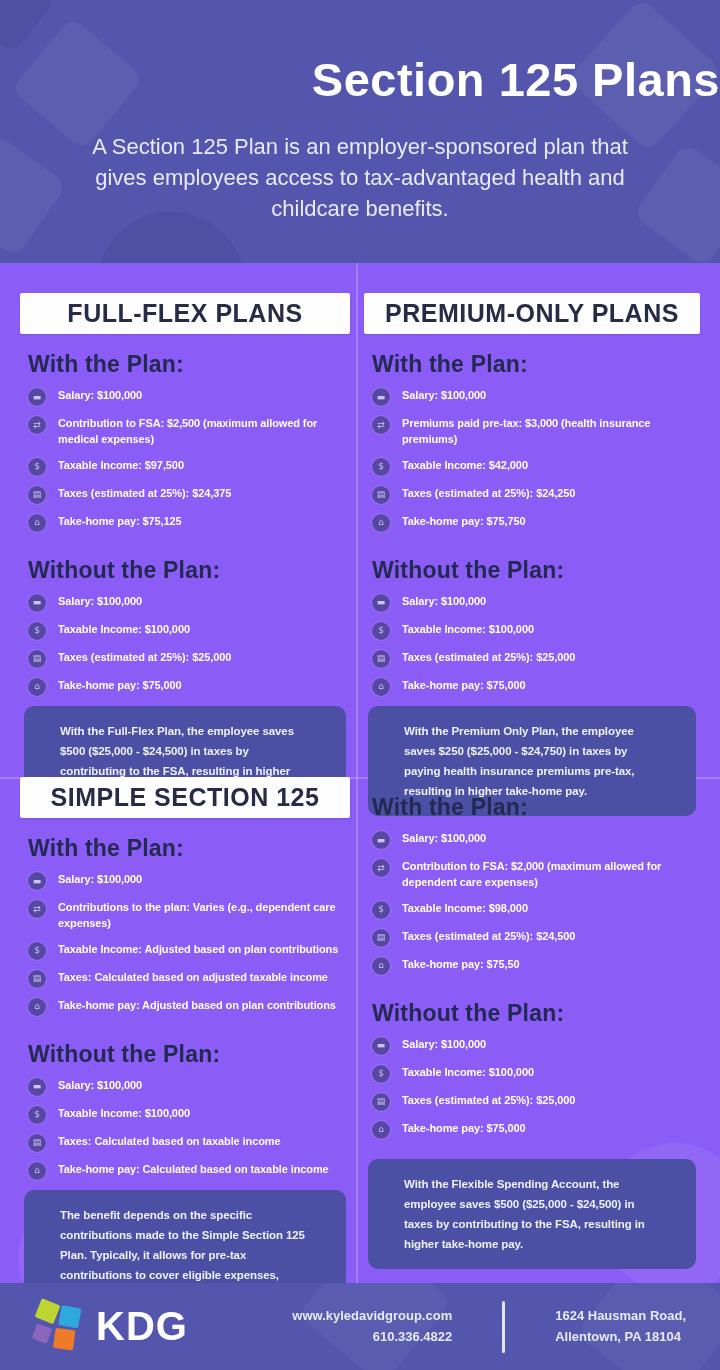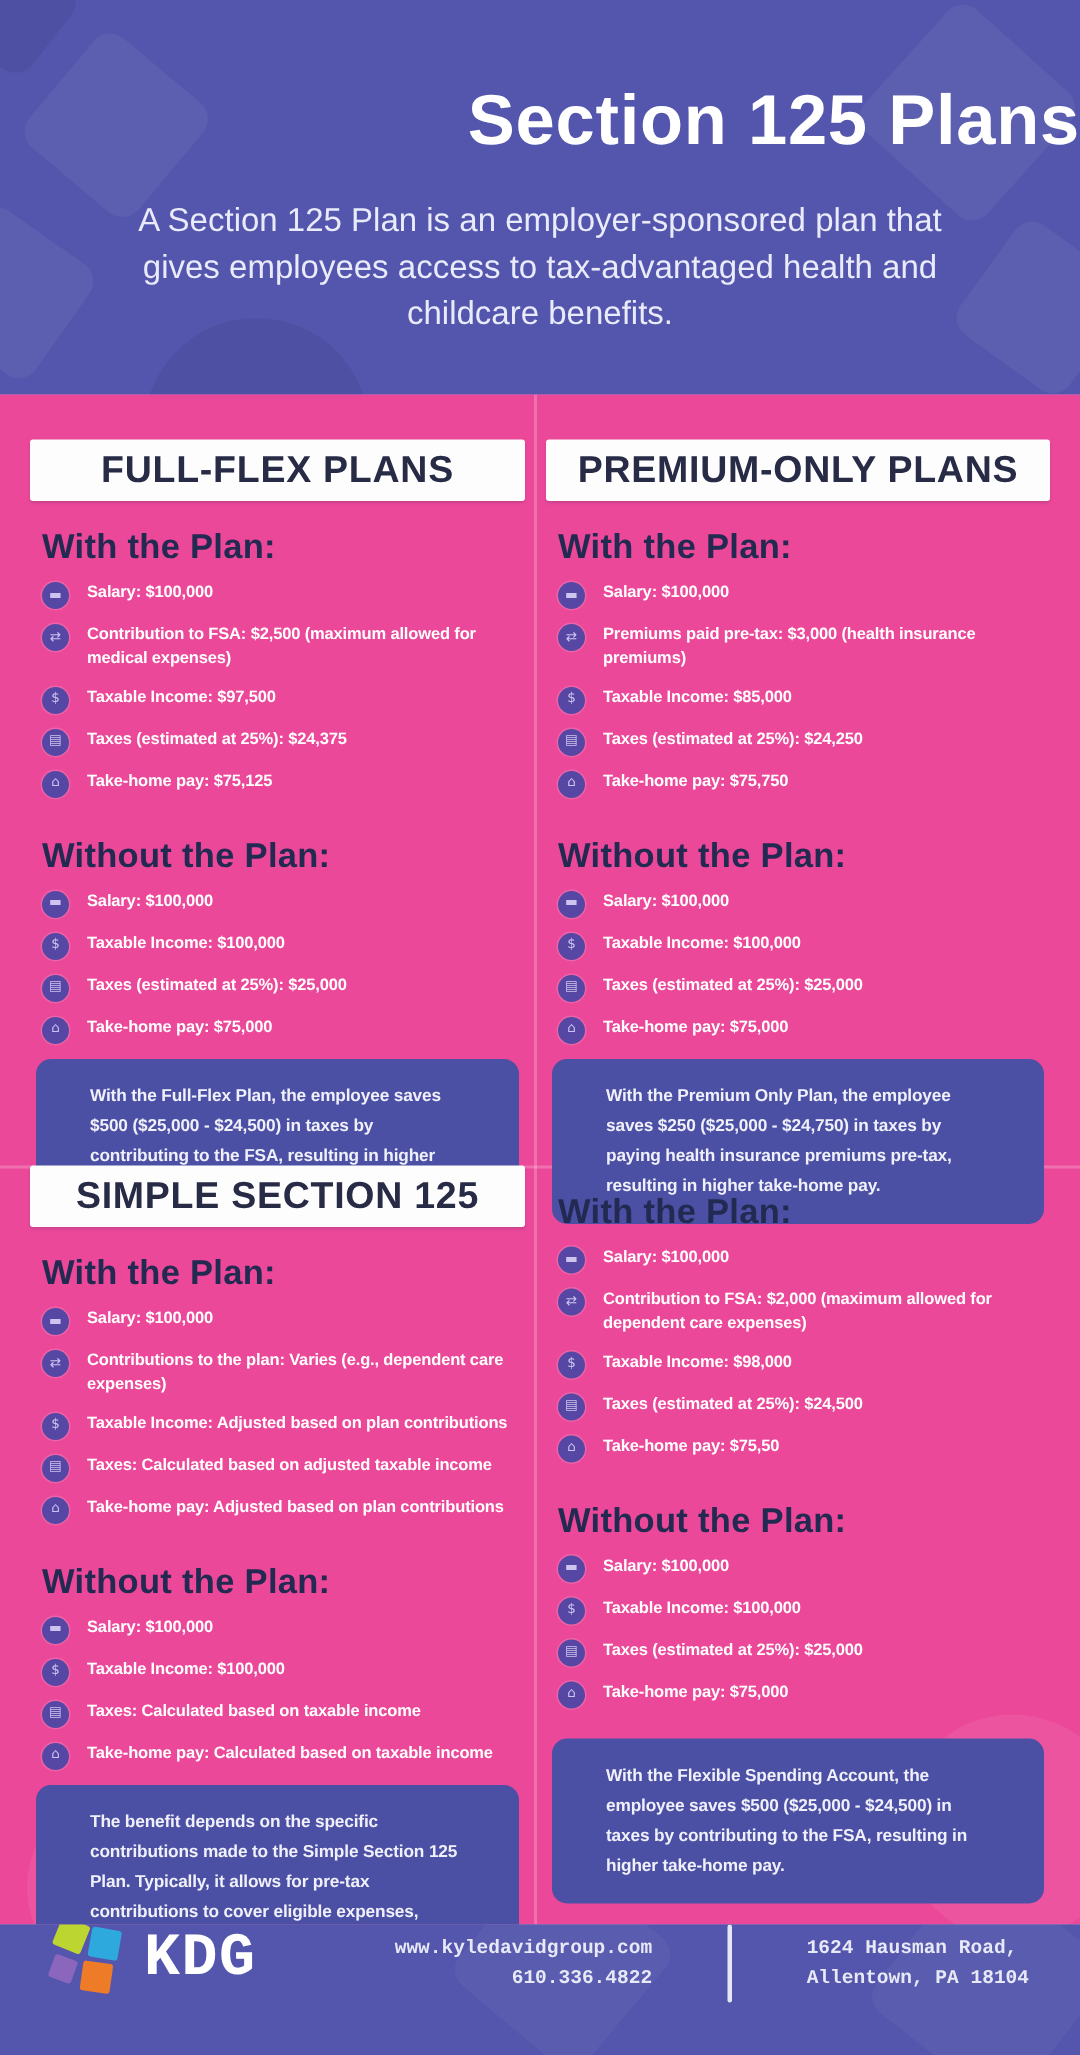--- a/index.html
+++ b/index.html
@@ -26,21 +26,21 @@
   }
   p.page-subtitle{
     position:relative;margin:24px auto 0;width:590px;
     font-size:22px;font-weight:normal;line-height:1.42;color:#e9eafa;
   }
 
   
   main{
     position:relative;height:1020px;box-sizing:border-box;
     display:grid;grid-template-columns:330px 336px;grid-template-rows:484px 506px;
-    column-gap:14px;padding:30px 20px 0;background:#ec4899;overflow:hidden;
+    column-gap:14px;padding:30px 20px 0;background:#8b5cf6;overflow:hidden;
   }
   .v-divider{position:absolute;top:0;bottom:0;left:356px;width:2px;background:rgba(255,255,255,0.22);}
   .h-divider{position:absolute;left:0;right:0;top:514px;height:2px;background:rgba(255,255,255,0.22);}
 
   .quadrant{display:flex;flex-direction:column;position:relative;}
   .card-title-bar{
     background:#fdfdfd;height:41px;display:flex;align-items:center;justify-content:center;
     border-radius:2px;box-shadow:0 1px 2px rgba(40,40,90,0.18);flex:none;
   }
   .card-title{
@@ -64,22 +64,22 @@
     max-width:288px;
   }
   .summary{
     margin:auto 4px 14px 4px;background:#4b50a4;border-radius:10px;
     padding:15px 34px 15px 36px;
     font-size:11.5px;font-weight:bold;color:#f0f0fb;line-height:1.75;letter-spacing:-0.1px;
   }
 
   
   footer{
-    position:relative;height:87px;background:#5356ac;display:flex;align-items:flex-start;
-    padding:0 34px;box-sizing:border-box;overflow:hidden;color:#fff;font-family:Liberation Mono, monospace;
+    position:relative;height:87px;background:#5356ac;display:flex;align-items:center;
+    padding:0 34px;box-sizing:border-box;overflow:hidden;color:#fff;
   }
   .logo{display:flex;align-items:center;position:relative;}
   .logo-marks{
     width:46px;height:46px;display:grid;grid-template-columns:20px 20px;grid-template-rows:20px 20px;
     gap:3px;transform:rotate(14deg);flex:none;
   }
   .logo-marks .m{border-radius:2px;}
   .m1{background:#bcd531;transform:rotate(8deg);}
   .m2{background:#2ea9dd;transform:rotate(-4deg);}
   .m3{background:#8a67bd;width:16px;height:16px;margin:2px;transform:rotate(6deg);}
@@ -168,21 +168,21 @@
           <li>
             <span class="bullet-icon">▬</span>
             <span class="item-text">Salary: $100,000</span>
           </li>
           <li>
             <span class="bullet-icon">⇄</span>
             <span class="item-text">Premiums paid pre-tax: $3,000 (health insurance premiums)</span>
           </li>
           <li>
             <span class="bullet-icon">$</span>
-            <span class="item-text">Taxable Income: $85,000</span>
+            <span class="item-text">Taxable Income: $42,000</span>
           </li>
           <li>
             <span class="bullet-icon">▤</span>
             <span class="item-text">Taxes (estimated at 25%): $24,250</span>
           </li>
           <li>
             <span class="bullet-icon">⌂</span>
             <span class="item-text">Take-home pay: $75,750</span>
           </li>
         </ul>

